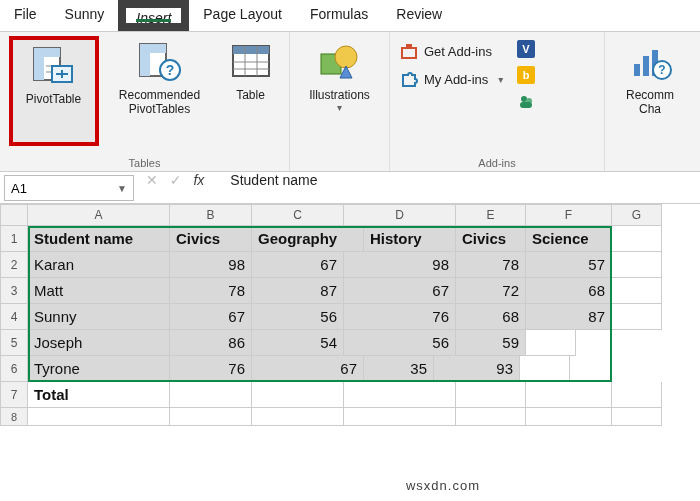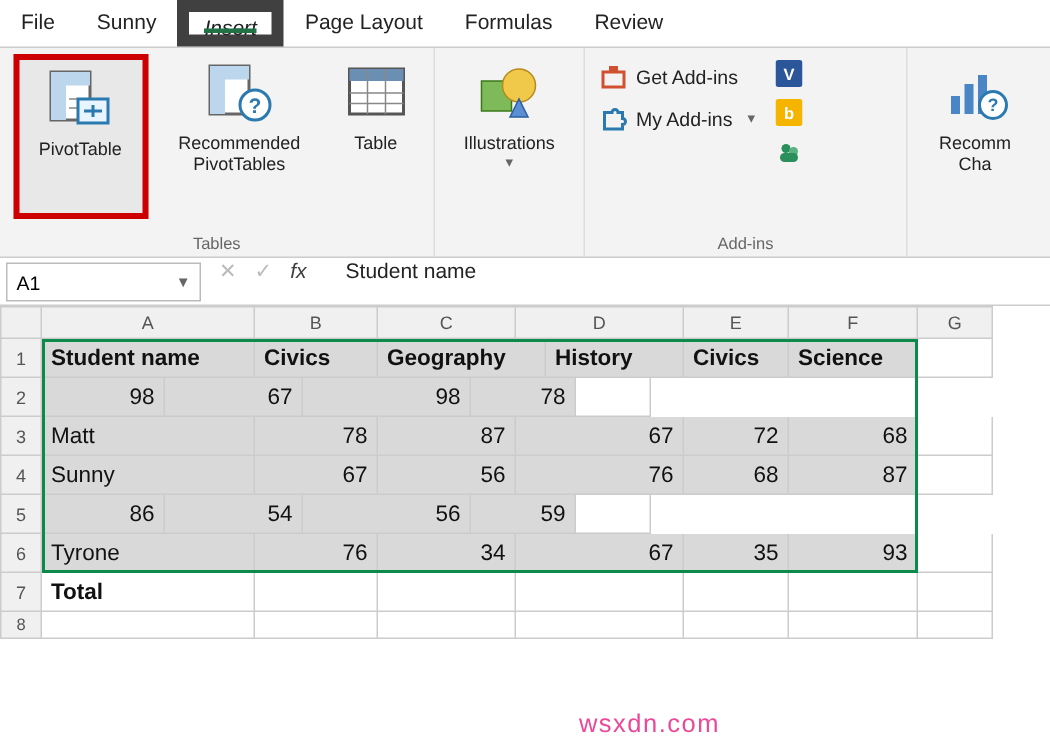--- a/index.html
+++ b/index.html
@@ -37,21 +37,21 @@
 .corner { width:28px; border:1px solid #ccc; background:#f0f0f0; }
 .col-hdr { border:1px solid #ccc; background:#f0f0f0; display:flex; align-items:center; justify-content:center; font-size:12px; color:#555; border-left:none; }
 .row { display:flex; height:26px; }
 .row-hdr { width:28px; border:1px solid #ccc; border-top:none; background:#f0f0f0; display:flex; align-items:center; justify-content:center; font-size:12px; color:#555; }
 .cell { border:1px solid #ccc; border-top:none; border-left:none; padding:2px 6px; font-size:15px; color:#111; display:flex; align-items:center; background:#fff; }
 .cell.sel { background:#d9d9d9; }
 .cell.num { justify-content:flex-end; }
 .cell.bold { font-weight:bold; }
 .sel-border { position:absolute; border:2px solid #0c8a4a; pointer-events:none; }
 
-.watermark { position:absolute; bottom:8px; right:220px; color:#ec4899; font-size:17px; letter-spacing:1px;margin-left:48px; }
+.watermark { position:absolute; bottom:8px; right:220px; color:#404040; font-size:13px; letter-spacing:1px;margin-left:48px; }
 svg { display:block; }
 </style>
 </head>
 <body>
 
 <div class="tabs">
   <div class="tab">File</div>
   <div class="tab">Sunny</div>
   <div class="tab active highlighted">Insert</div>
   <div class="tab">Page Layout</div>
@@ -216,24 +216,26 @@
       <div class="cell sel bold" style="width:142px">Student name</div>
       <div class="cell sel bold" style="width:82px">Civics</div>
       <div class="cell sel bold" style="width:112px">Geography</div>
       <div class="cell sel bold" style="width:92px">History</div>
       <div class="cell sel bold" style="width:70px">Civics</div>
       <div class="cell sel bold" style="width:86px">Science</div>
       <div class="cell" style="width:50px"></div>
     </div>
     <div class="row">
       <div class="row-hdr">2</div>
+      <div class="cell sel" style="width:142px">Karan</div>
       <div class="cell sel num" style="width:82px">98</div>
       <div class="cell sel num" style="width:92px">67</div>
       <div class="cell sel num" style="width:112px">98</div>
       <div class="cell sel num" style="width:70px">78</div>
+      <div class="cell sel num" style="width:86px">57</div>
       <div class="cell" style="width:50px"></div>
     </div>
     <div class="row">
       <div class="row-hdr">3</div>
       <div class="cell sel" style="width:142px">Matt</div>
       <div class="cell sel num" style="width:82px">78</div>
       <div class="cell sel num" style="width:92px">87</div>
       <div class="cell sel num" style="width:112px">67</div>
       <div class="cell sel num" style="width:70px">72</div>
       <div class="cell sel num" style="width:86px">68</div>
@@ -244,31 +246,31 @@
       <div class="cell sel" style="width:142px">Sunny</div>
       <div class="cell sel num" style="width:82px">67</div>
       <div class="cell sel num" style="width:92px">56</div>
       <div class="cell sel num" style="width:112px">76</div>
       <div class="cell sel num" style="width:70px">68</div>
       <div class="cell sel num" style="width:86px">87</div>
       <div class="cell" style="width:50px"></div>
     </div>
     <div class="row">
       <div class="row-hdr">5</div>
+      <div class="cell sel" style="width:142px">Joseph</div>
       <div class="cell sel num" style="width:82px">86</div>
       <div class="cell sel num" style="width:92px">54</div>
       <div class="cell sel num" style="width:112px">56</div>
       <div class="cell sel num" style="width:70px">59</div>
       <div class="cell" style="width:50px"></div>
     </div>
     <div class="row">
       <div class="row-hdr">6</div>
       <div class="cell sel" style="width:142px">Tyrone</div>
       <div class="cell sel num" style="width:82px">76</div>
-      <div class="cell sel num" style="width:92px">34</div>
       <div class="cell sel num" style="width:112px">67</div>
       <div class="cell sel num" style="width:70px">35</div>
       <div class="cell sel num" style="width:86px">93</div>
       <div class="cell" style="width:50px"></div>
     </div>
     <div class="row">
       <div class="row-hdr">7</div>
       <div class="cell bold" style="width:142px">Total</div>
       <div class="cell" style="width:82px"></div>
       <div class="cell" style="width:92px"></div>

